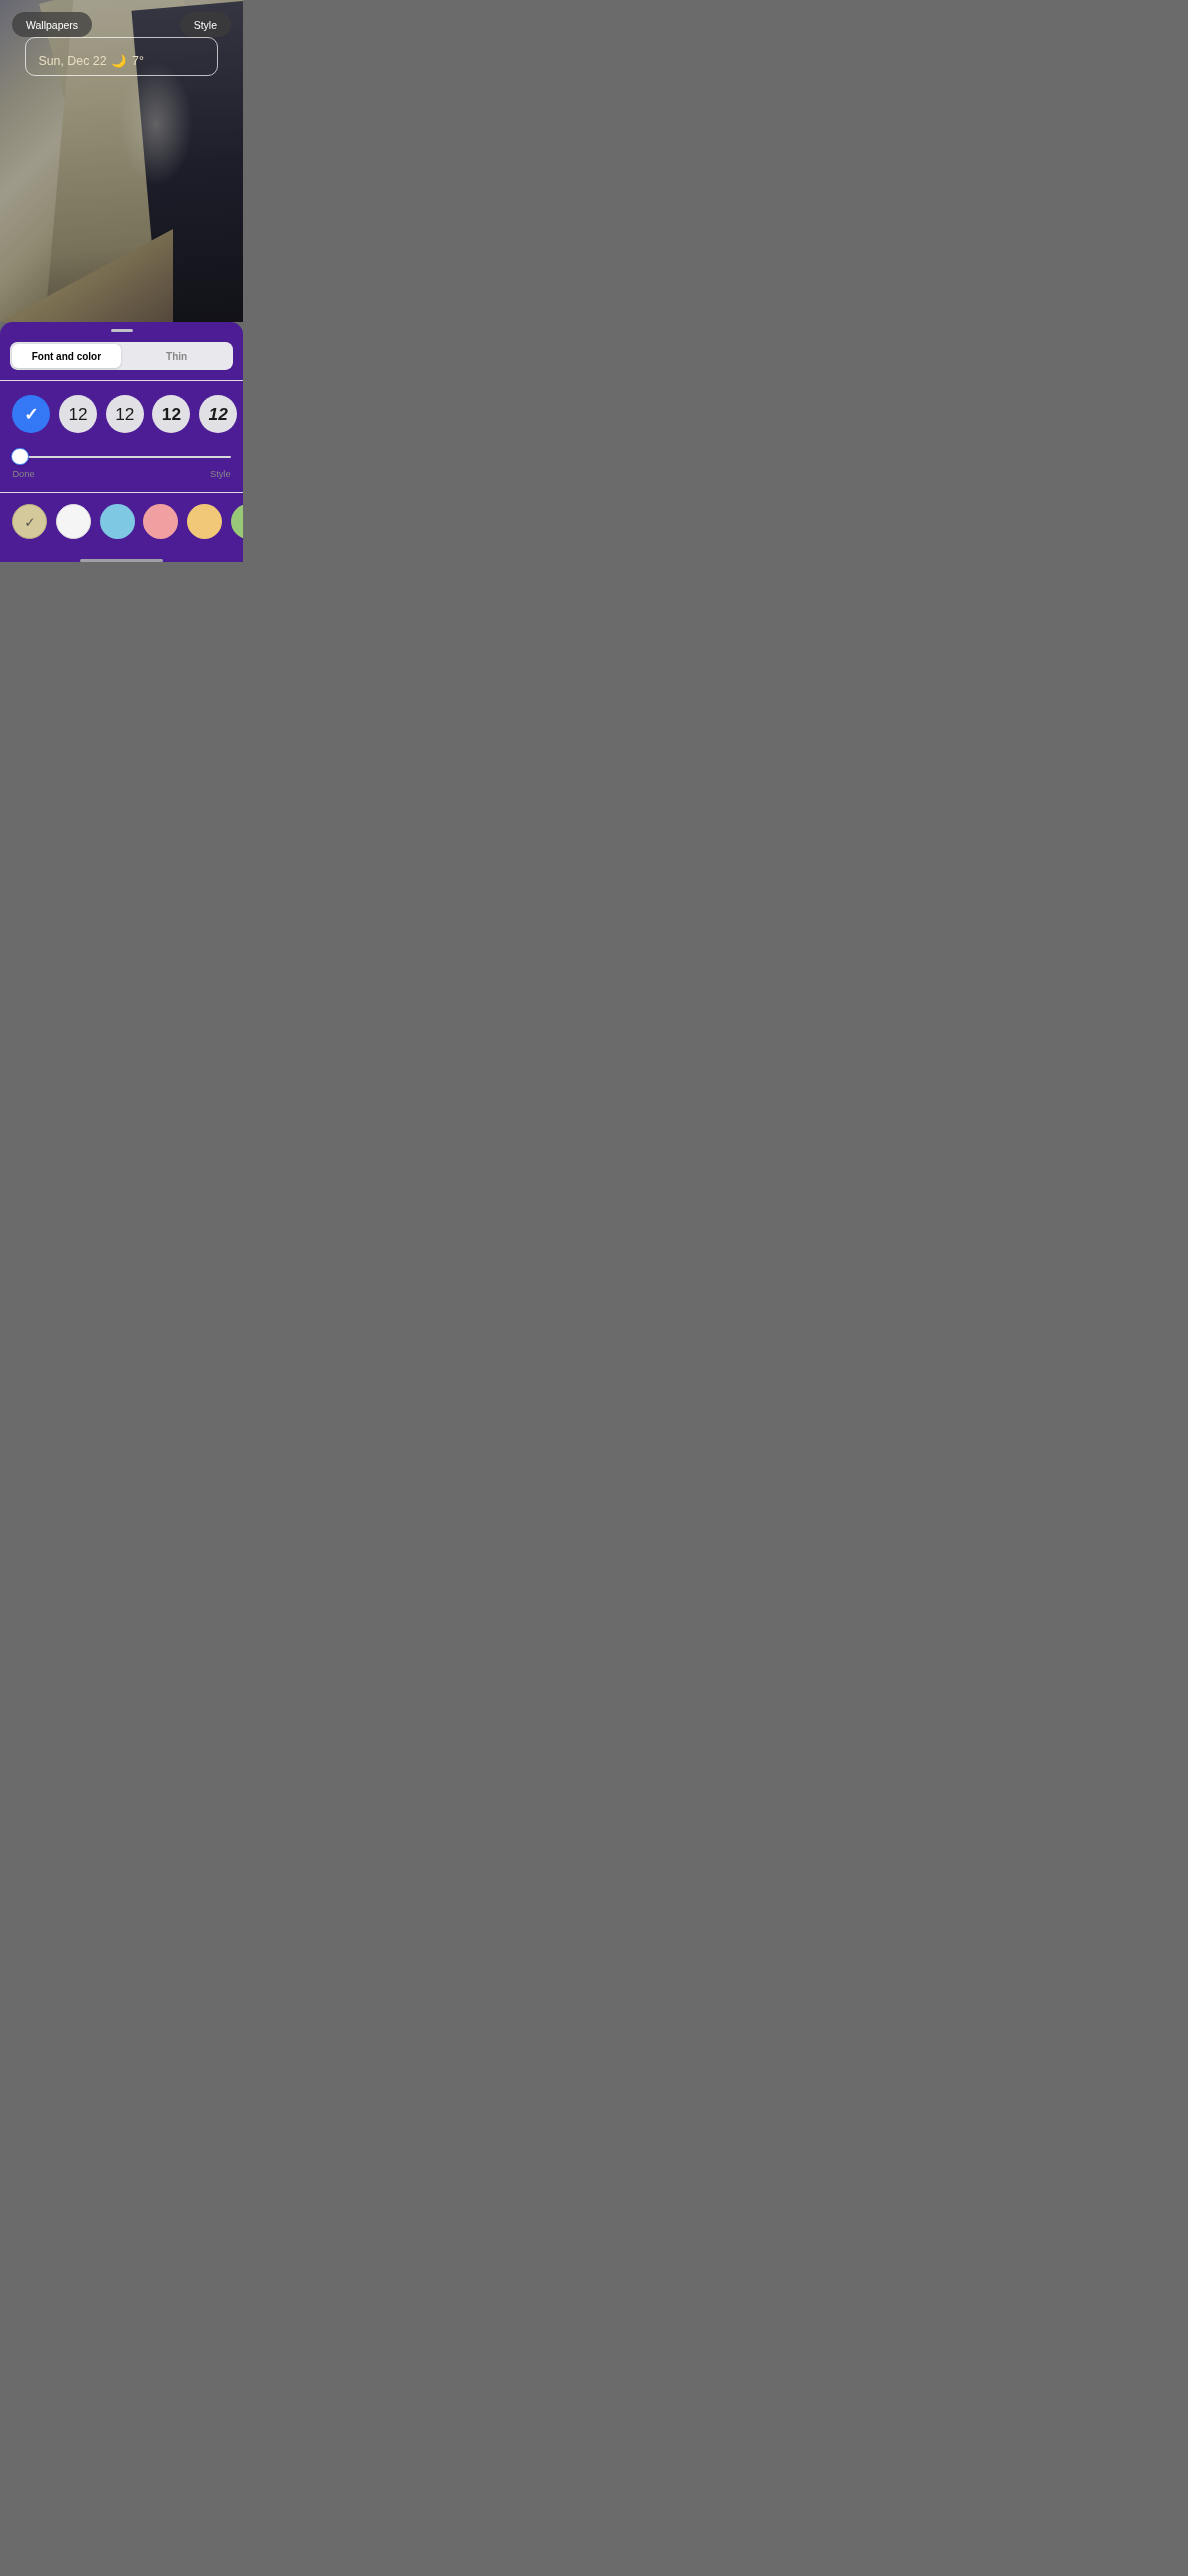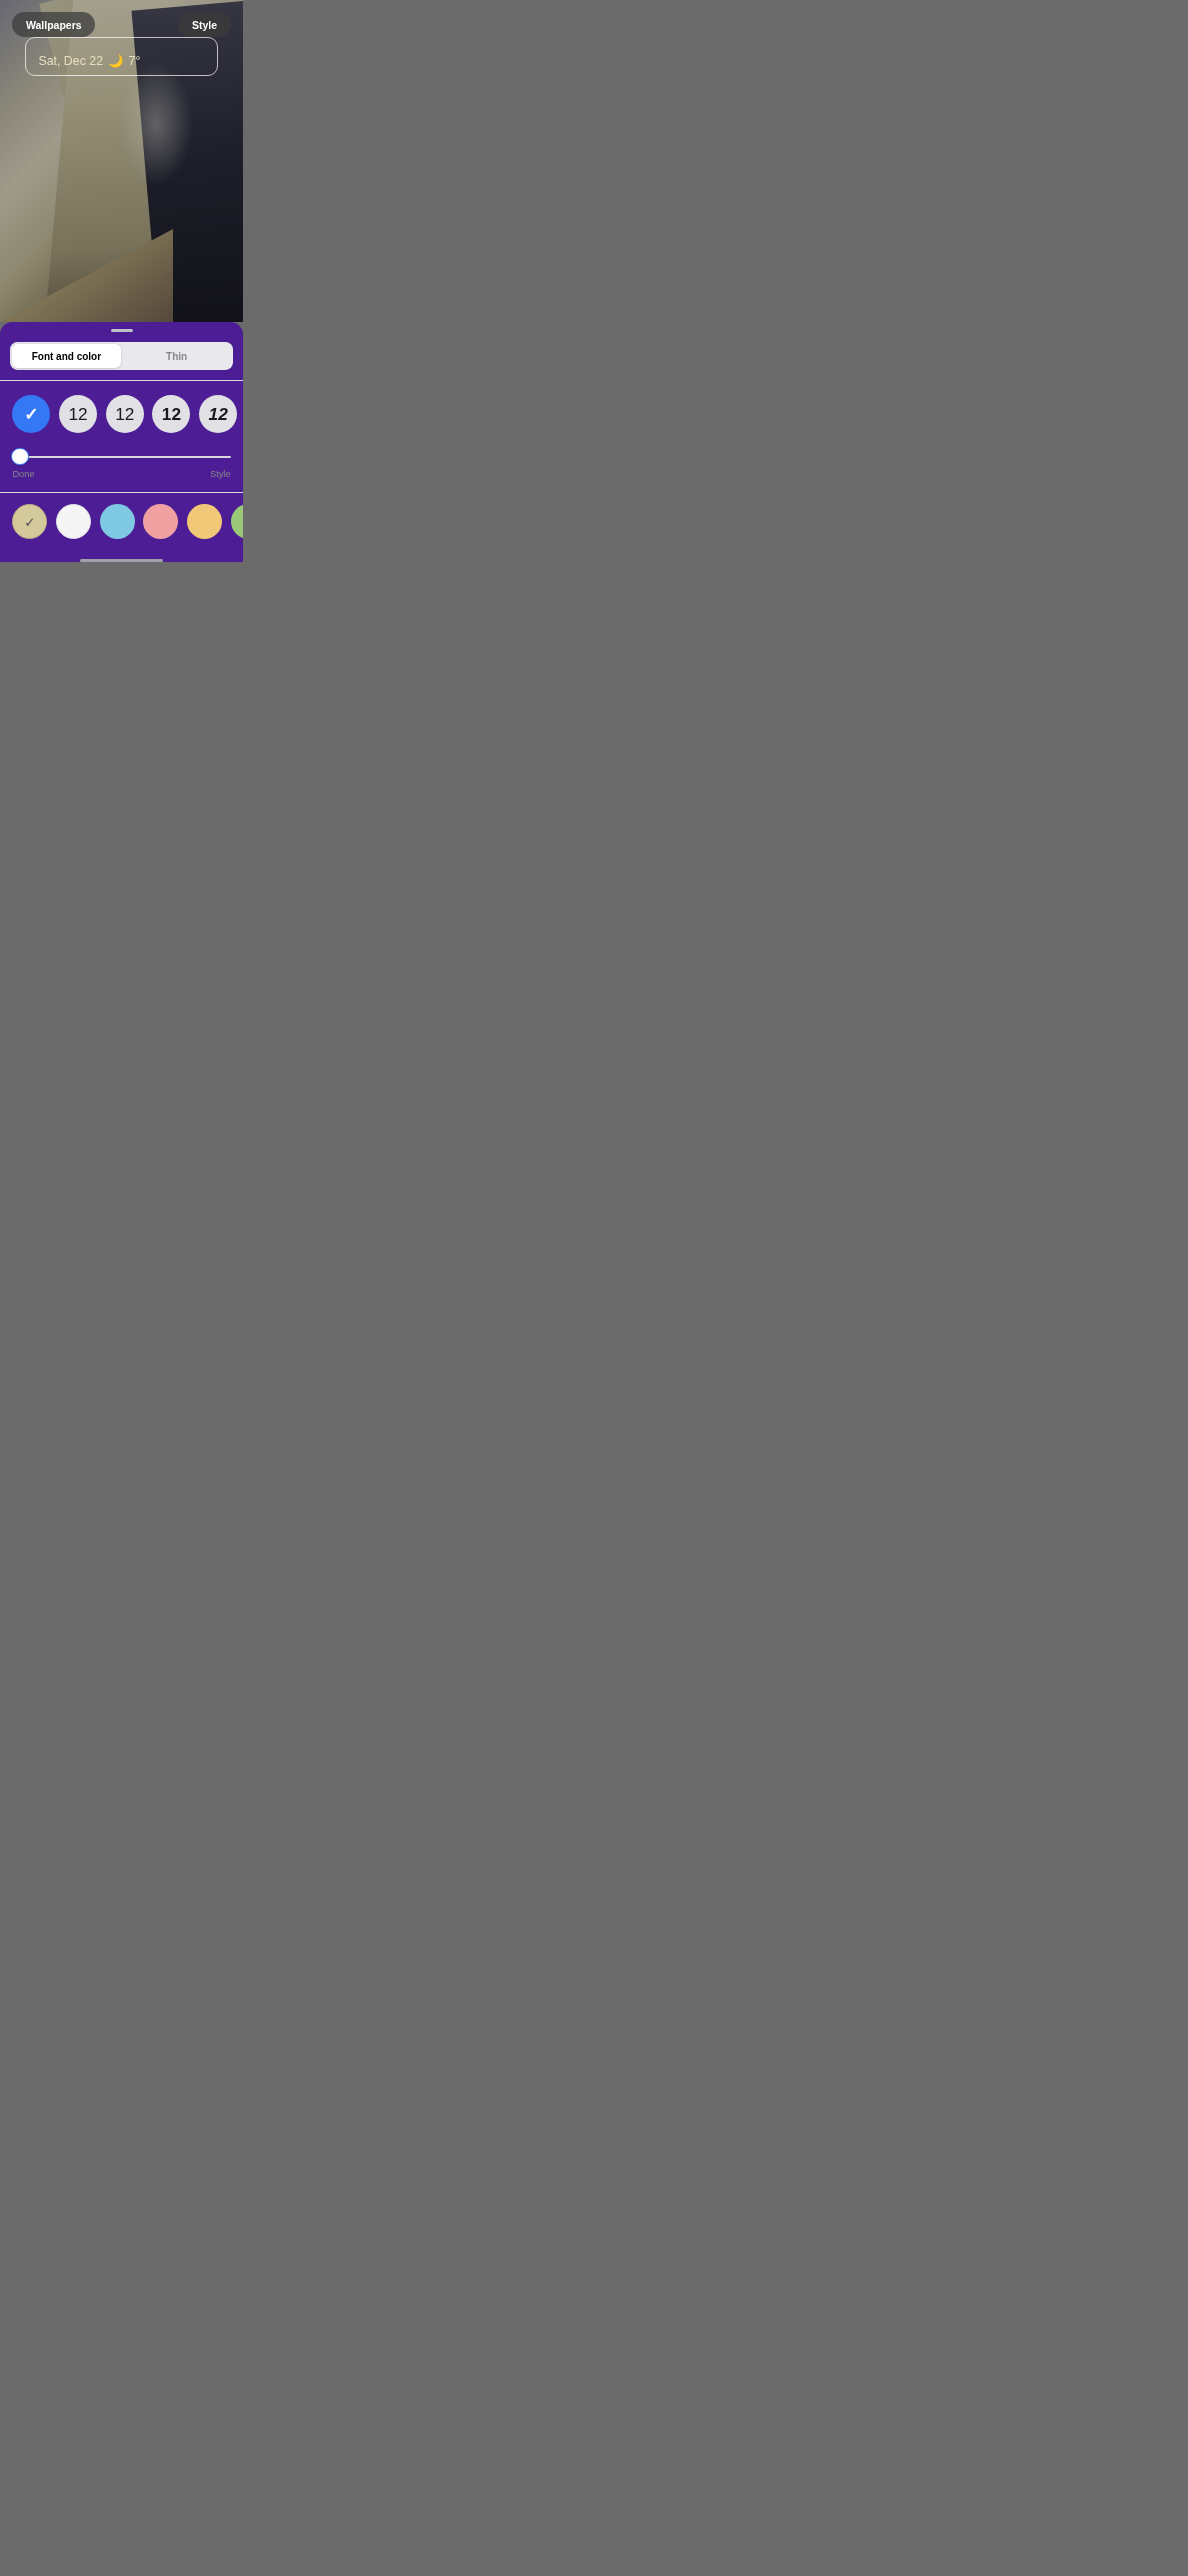--- a/index.html
+++ b/index.html
@@ -95,21 +95,21 @@
       z-index: 10;
     }
 
     .top-btn {
       background: rgba(60,60,60,0.75);
       color: white;
       border: none;
       border-radius: 13.6px;
       padding: 6.2px 13.6px;
       font-size: 10.5px;
-      font-weight: 700;
+      font-weight: 400;
       cursor: pointer;
       backdrop-filter: blur(6.2px);
     }
 
     .clock-widget {
       position: absolute;
       top: 37px;
       left: 25px;
       right: 25px;
       border: 1.2px solid rgba(255,255,255,0.7);
@@ -399,21 +399,21 @@
   </div>
   <div class="dim-overlay"></div>
 
   <div class="top-buttons">
     <button class="top-btn">Wallpapers</button>
     <button class="top-btn">Style</button>
   </div>
 
   <div class="clock-widget">
     <div class="clock-date-weather">
-      <span class="clock-date">Sat, Dec 22</span>
+      <span class="clock-date">Sun, Dec 22</span>
       <span class="weather-icon">🌙</span>
       <span class="clock-temp">7°</span>
     </div>
   </div>
 </div>
 
 <div class="bottom-sheet">
   <div class="drag-handle"></div>
 
   <div class="tabs-container">

